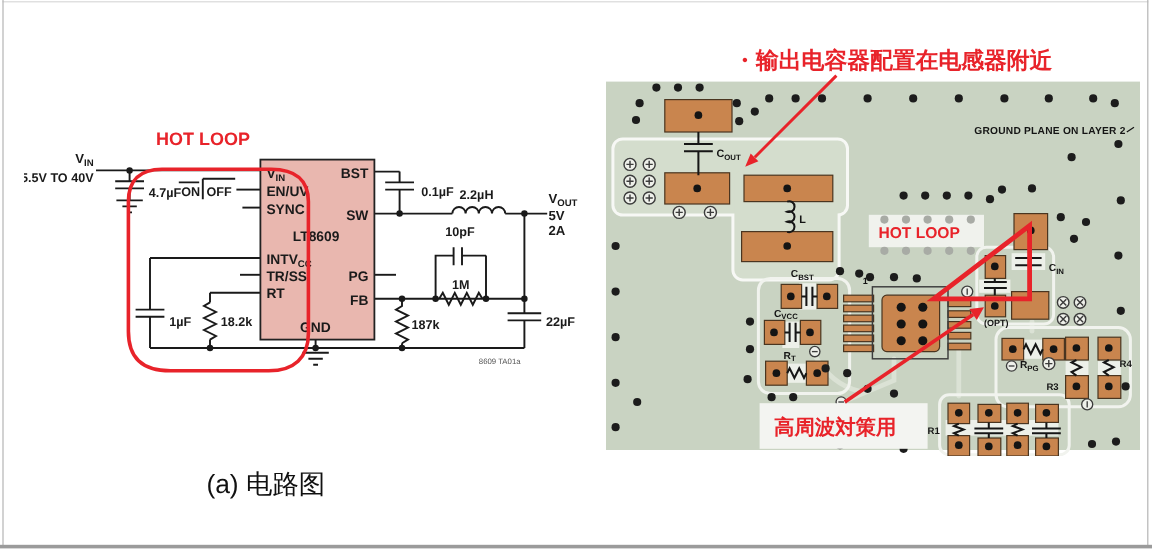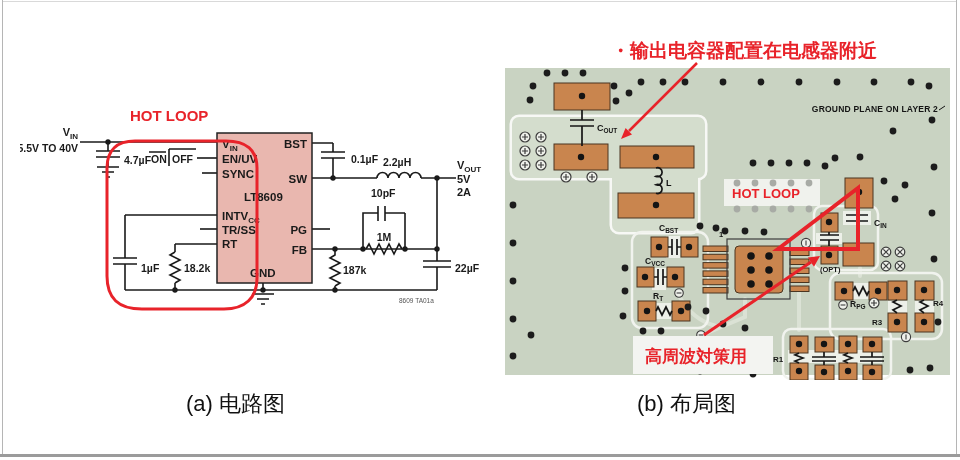--- a/index.html
+++ b/index.html
@@ -376,17 +376,16 @@
     <line x1="697" y1="63" x2="629" y2="131" stroke="#e8232a" stroke-width="2.5"></line>
     <polygon points="621,139 625.6,128 632,134.4" fill="#e8232a"></polygon>
     <text x="611" y="57" class="red" font-size="19">・输出电容器配置在电感器附近</text>
 
     <rect x="633" y="336" width="140" height="38" fill="#f3f4f1"></rect>
     <line x1="704" y1="335" x2="811" y2="262" stroke="#e8232a" stroke-width="3"></line>
     <polygon points="820,256 814,266.7 807.8,257.6" fill="#e8232a"></polygon>
     <text x="645" y="362" class="red" font-size="17">高周波対策用</text>
   </svg>
 
-  <div class="caption" style="left:186px">(a) 电路图</div>
-  <div class="caption" style="left:637px">(b) 布局图</div>
+  <div class="caption" style="left:172px">(a) 电路图</div>
 
   <div class="bottom-bar"></div>
 </div>
 
 </body></html>

